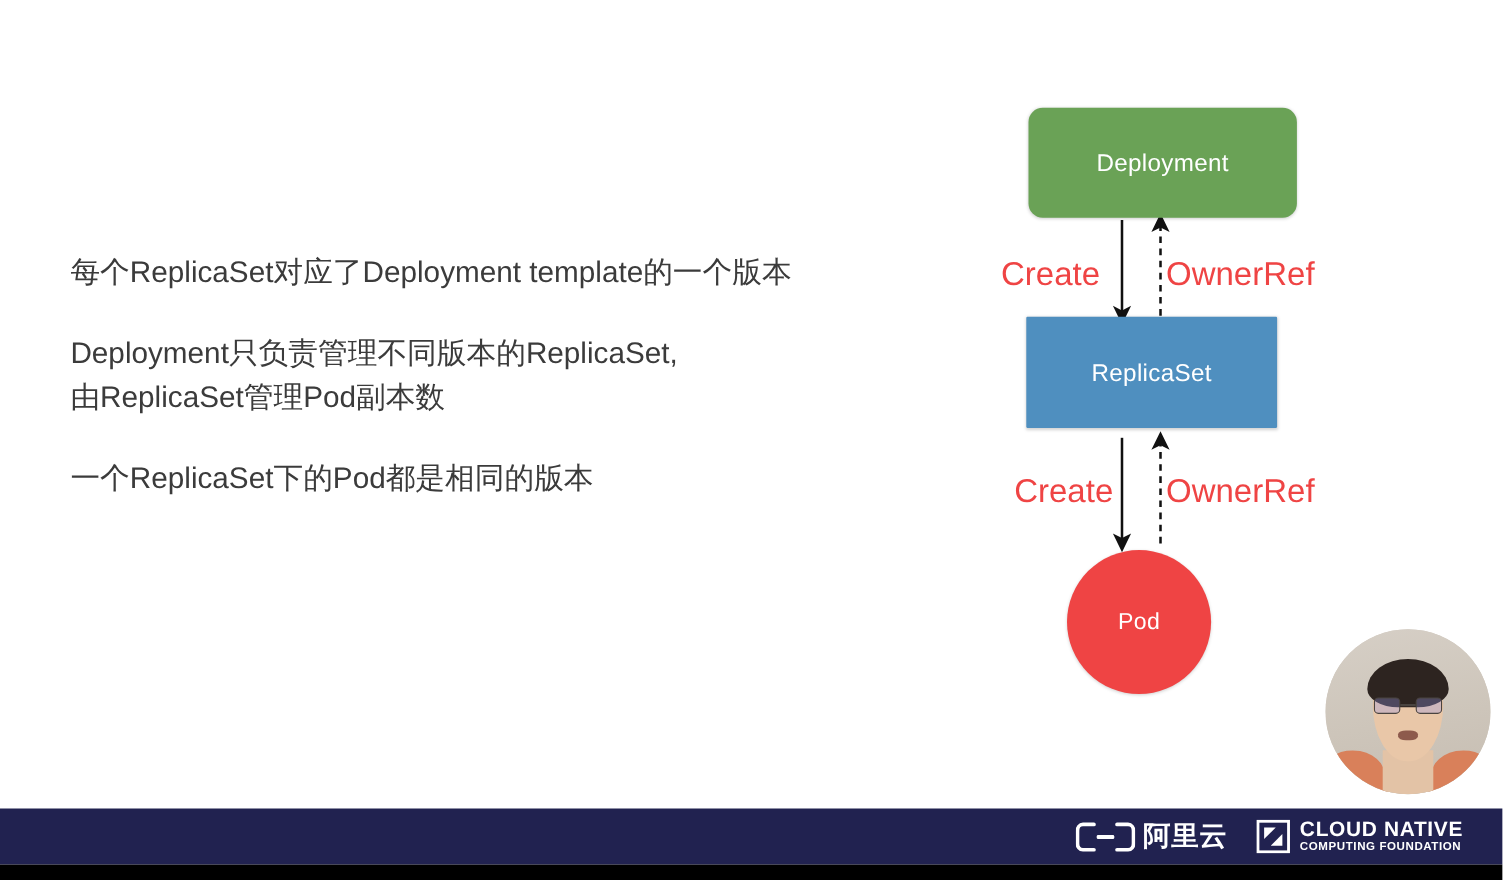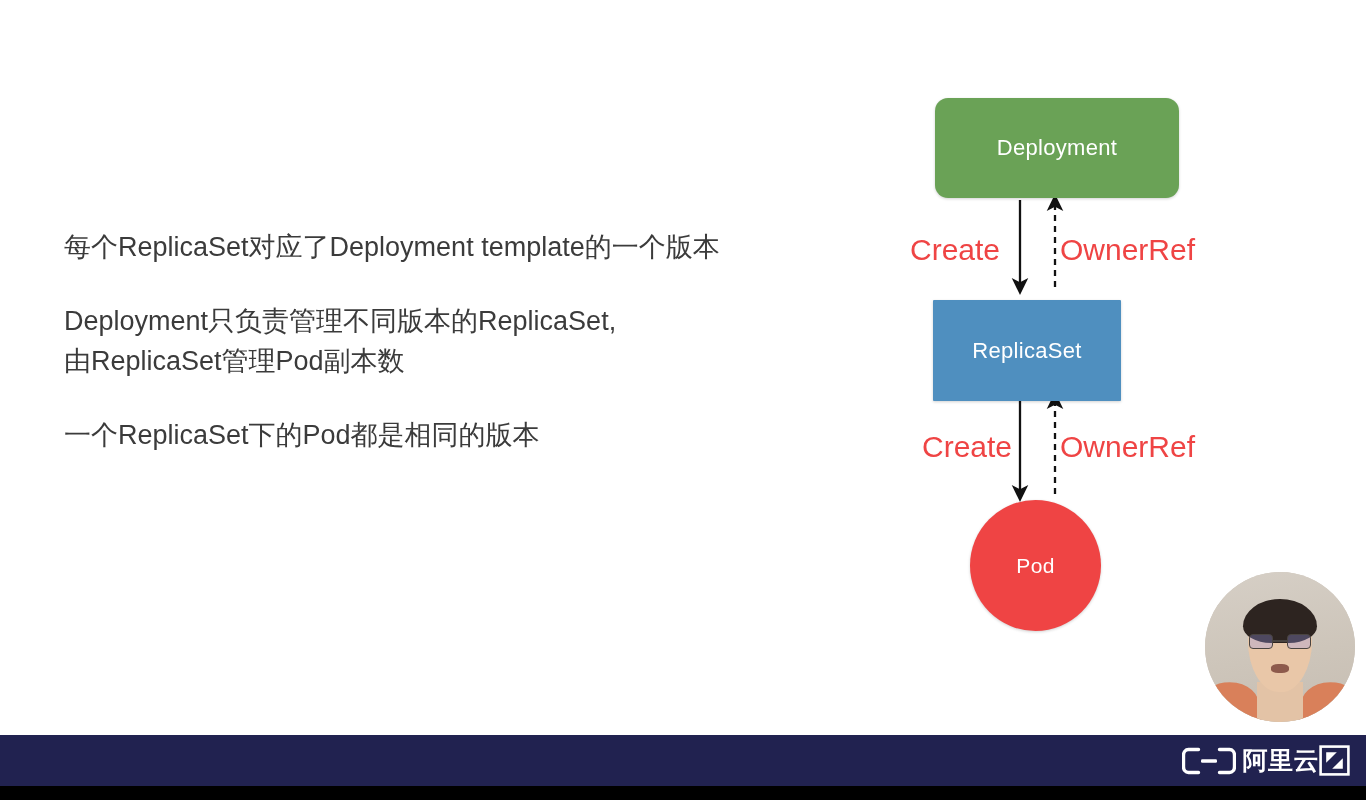--- a/index.html
+++ b/index.html
@@ -56,22 +56,22 @@
     letter-spacing: .3px;
     box-shadow: 0 1px 3px rgba(0,0,0,.18);
   }
   .node-deployment {
     left: 55px; top: 18px;
     width: 244px; height: 100px;
     background: #6aa256;
     border-radius: 13px;
   }
   .node-replicaset {
-    left: 53px; top: 220px;
-    width: 188px; height: 101px;
+    left: 53px; top: 208px;
+    width: 228px; height: 101px;
     background: #4f8fbf;
     border-radius: 1px;
   }
   .node-pod {
     left: 90px; top: 420px;
     width: 131px; height: 131px;
     background: #ef4444;
     border-radius: 50%;
     font-size: 21px;
   }
@@ -145,21 +145,22 @@
 
   
   .footer-bar {
     position: absolute;
     left: 0; top: 735px;
     width: 1366px; height: 51px;
     background: #212250;
     display: flex;
     align-items: center;
     justify-content: flex-end;
-    padding-right: 16px;
+    padding-right: 36px;
+    gap: 26px;
   }
   .footer-black {
     position: absolute; left: 0; top: 786px;
     width: 1366px; height: 14px; background: #000000;
   }
 
   .logo-aliyun { display: flex; align-items: center; gap: 7px; }
   .aliyun-mark { display: block; }
   .aliyun-text {
     color: #ffffff; font-size: 25px; font-weight: 700; letter-spacing: .5px;
@@ -255,17 +256,21 @@
       </svg>
       <span class="aliyun-text">阿里云</span>
     </div>
 
     <div class="logo-cncf">
       <svg class="cncf-mark" width="31" height="31" viewBox="0 0 31 31">
         <rect x="1.6" y="1.6" width="27.8" height="27.8" fill="none" stroke="#ffffff" stroke-width="2.6"></rect>
         <path d="M7.2,7.2 L17.8,7.2 L7.2,17.8 Z" fill="#ffffff"></path>
         <path d="M23.8,23.8 L13.2,23.8 L23.8,13.2 Z" fill="#ffffff"></path>
       </svg>
+      <div class="cncf-words">
+        <span class="cncf-line1">CLOUD NATIVE</span>
+        <span class="cncf-line2">COMPUTING FOUNDATION</span>
+      </div>
     </div>
   </div>
 
   <div class="footer-black"></div>
 </div>
 
 </body></html>

